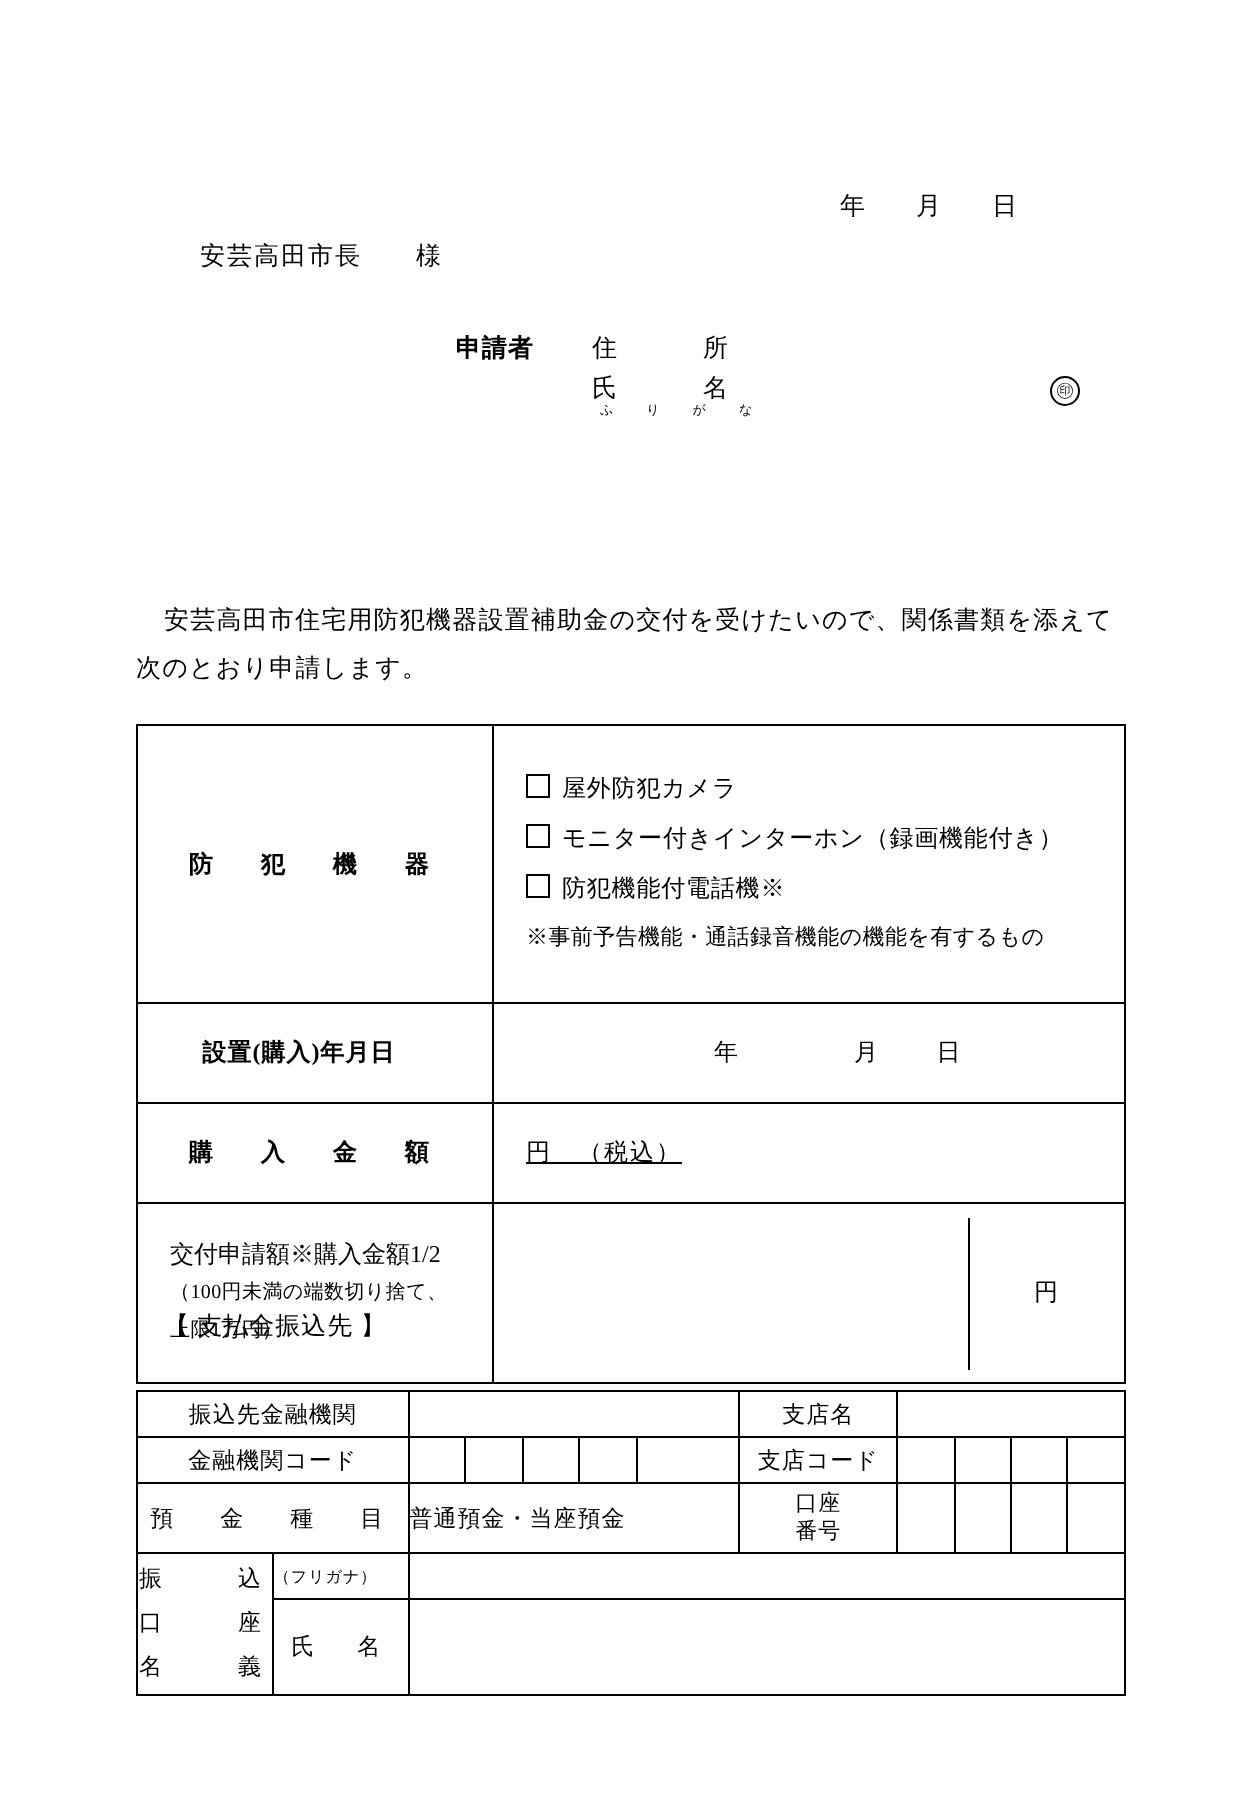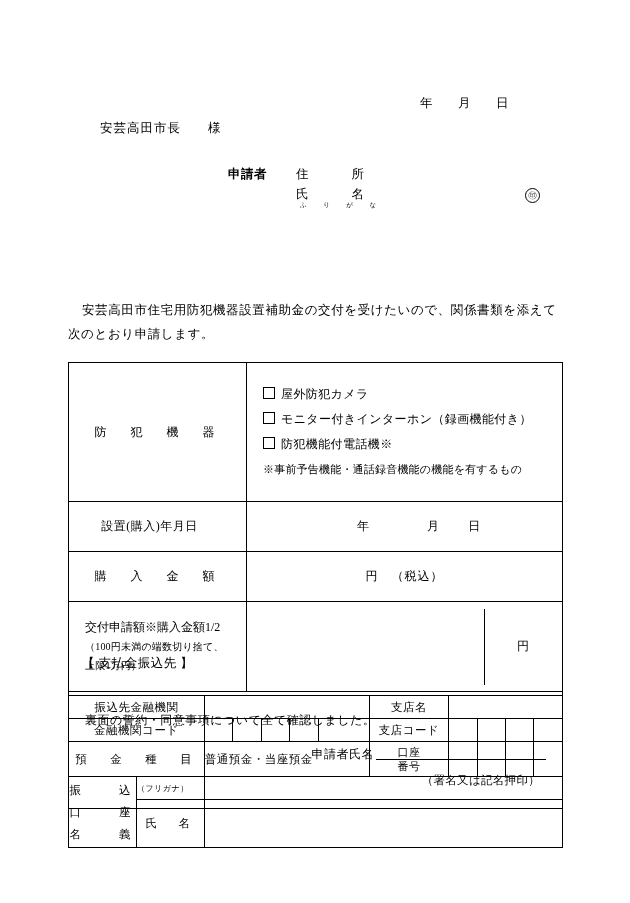--- a/index.html
+++ b/index.html
@@ -124,20 +124,21 @@
   }
   .main-table td {
     border: 1px solid #000;
     padding: 16px;
     vertical-align: middle;
   }
   .cell-label {
     text-align: center;
     letter-spacing: 6px;
     padding-left: 6px;
+    font-weight: bold;
   }
   .devices-cell {
     padding: 10px 12px 10px 14px;
     line-height: 25px;
     letter-spacing: 0.4px;
   }
   .chk {
     display: inline-block;
     width: 10px;
     height: 10px;
@@ -150,23 +151,24 @@
     letter-spacing: 0.2px;
   }
   .date-row-cell {
     text-align: center;
     letter-spacing: 0.5px;
     padding: 7px 0;
   }
   .date-row-cell .g1 { display: inline-block; width: 70px; }
   .date-row-cell .g2 { display: inline-block; width: 70px; }
   .amount-cell {
-    text-align: center;
+    text-align: left;
     padding: 7px 14px 7px 0;
     letter-spacing: 1px;
+    text-decoration: underline;
   }
   .grant-cell {
     padding: 6px 0 6px 14px;
     line-height: 19px;
   }
   .grant-sub {
     font-size: 10px;
     letter-spacing: 0.2px;
   }
   .yen-cell {
@@ -323,29 +325,20 @@
         <table style="width:100%; border-collapse:collapse;">
           <tbody>
                 <tr>
             <td style="border:none; width:205px;"></td>
             <td class="yen-cell" style="border:none; border-left:1px solid #000; height:44px;">円</td>
           </tr>
         </tbody>
             </table>
       </td>
     </tr>
-    <tr>
-      <td class="pledge-cell" colspan="2">
-        <div class="pledge-line1">裏面の誓約・同意事項について全て確認しました。</div>
-        <div class="sign-row">
-          <span class="sign-label">申請者氏名</span><span class="sign-rule"></span>
-        </div>
-        <div class="sign-note">（署名又は記名押印）</div>
-      </td>
-    </tr>
   </tbody>
     </table>
 
   <div class="bank-heading">【 支払金振込先 】</div>
 
   <table class="bank-table">
     <colgroup>
       <col style="width:62px">
         <col style="width:62px">
       <col style="width:26px">

